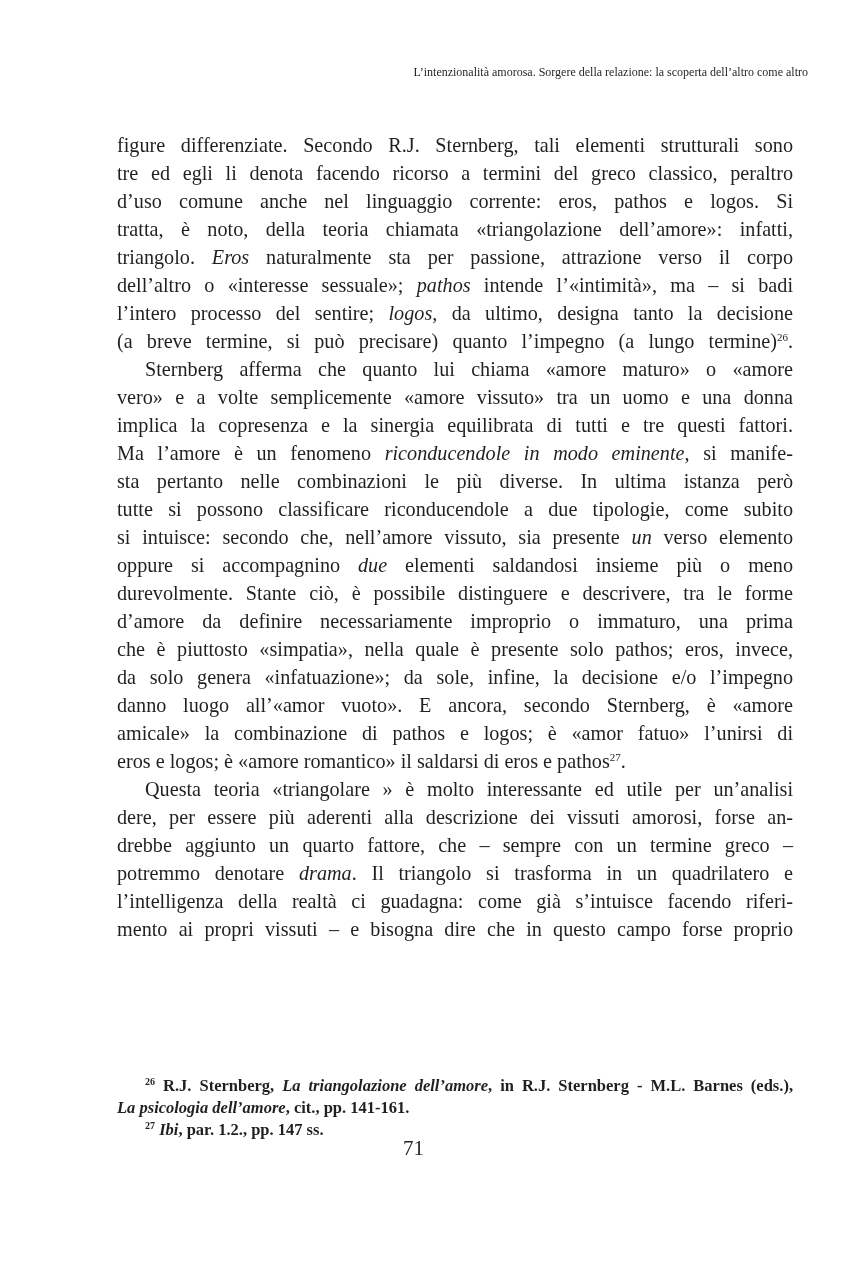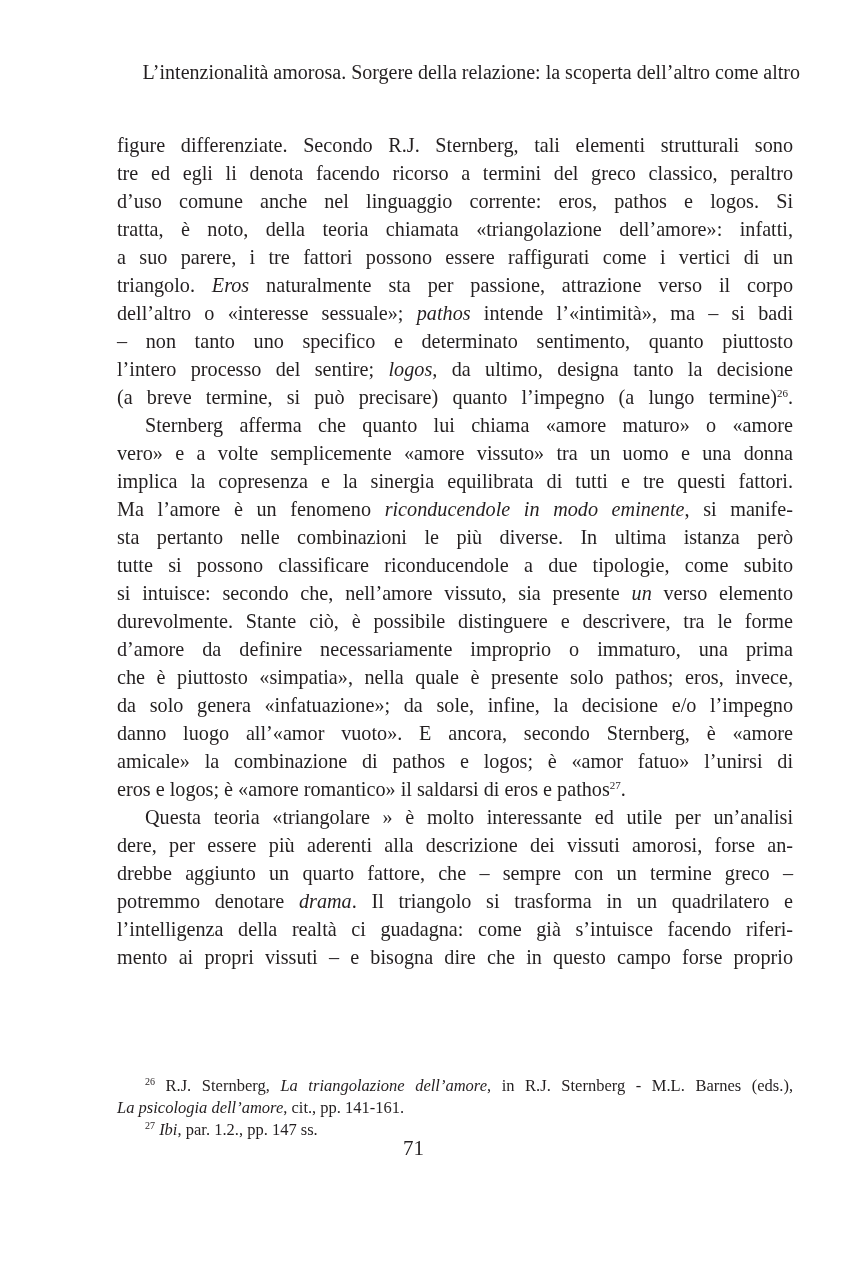--- a/index.html
+++ b/index.html
@@ -1,59 +1,58 @@
 <!DOCTYPE html>
 <html><head>
 <meta charset="utf-8">
 <style>
   html, body { margin:0; padding:0; background:#ffffff; }
   body { width:856px; height:1272px; position:relative; overflow:hidden; color:#231f20;
          font-family:"Liberation Serif", "DejaVu Serif", serif; }
-  .running-head { position:absolute; left:120px; top:60px; width:680px; font-size:20px;
+  .running-head { position:absolute; left:128px; top:60px; width:680px; font-size:12px;
                   line-height:24px; white-space:nowrap; text-align:right; }
   .body-text { position:absolute; left:117px; top:131px; width:676px; }
   .line { height:28px; line-height:28px; font-size:20.2px; white-space:nowrap;
           text-align:justify; text-align-last:justify; }
   .line.last { text-align-last:left; }
   .line.indent { padding-left:28px; }
   .sup { font-size:11px; vertical-align:7px; line-height:0; }
   i { font-style:italic; }
   .footnotes { position:absolute; left:117px; top:1075px; width:676px; }
-  .fn-line { height:22px; line-height:22px; font-size:16.5px; white-space:nowrap; }
+  .fn-line { height:22px; line-height:22px; font-size:16.5px; white-space:nowrap;font-weight:bold; }
   .fn-line.indent { padding-left:28px; }
   .fn-line.just { text-align:justify; text-align-last:justify; }
   .fn-sup { font-size:10px; vertical-align:6px; line-height:0; }
   .page-number { position:absolute; left:0; width:827px; top:1134px; text-align:center;
                  font-size:21px; line-height:28px; }
 </style>
 </head>
 <body>
 
 <div class="running-head">L’intenzionalità amorosa. Sorgere della relazione: la scoperta dell’altro come altro</div>
 
 <div class="body-text">
 
   <div class="line"><span>figure differenziate. Secondo R.J. Sternberg, tali elementi strutturali sono</span></div>
   <div class="line"><span>tre ed egli li denota facendo ricorso a termini del greco classico, peraltro</span></div>
   <div class="line"><span>d’uso comune anche nel linguaggio corrente: eros, pathos e logos. Si</span></div>
   <div class="line"><span>tratta, è noto, della teoria chiamata «triangolazione dell’amore»: infatti,</span></div>
-  <div class="line"><span>a suo parere, i tre fattori possono essere raffigurati come i vertici di un</span></div>
   <div class="line"><span>triangolo. </span><i>Eros</i><span> naturalmente sta per passione, attrazione verso il corpo</span></div>
   <div class="line"><span>dell’altro o «interesse sessuale»; </span><i>pathos</i><span> intende l’«intimità», ma – si badi</span></div>
-  <div class="line"><span>– non tanto uno specifico e determinato sentimento, quanto piuttosto</span></div>
   <div class="line"><span>l’intero processo del sentire; </span><i>logos,</i><span> da ultimo, designa tanto la decisione</span></div>
   <div class="line"><span>(a breve termine, si può precisare) quanto l’impegno (a lungo termine)</span><span class="sup">26</span><span>.</span></div>
 
   <div class="line indent"><span>Sternberg afferma che quanto lui chiama «amore maturo» o «amore</span></div>
   <div class="line"><span>vero» e a volte semplicemente «amore vissuto» tra un uomo e una donna</span></div>
   <div class="line"><span>implica la copresenza e la sinergia equilibrata di tutti e tre questi fattori.</span></div>
   <div class="line"><span>Ma l’amore è un fenomeno </span><i>riconducendole in modo eminente</i><span>, si manife-</span></div>
   <div class="line"><span>sta pertanto nelle combinazioni le più diverse. In ultima istanza però</span></div>
   <div class="line"><span>tutte si possono classificare riconducendole a due tipologie, come subito</span></div>
   <div class="line"><span>si intuisce: secondo che, nell’amore vissuto, sia presente </span><i>un</i><span> verso elemento</span></div>
+  <div class="line"><span>oppure si accompagnino </span><i>due</i><span> elementi saldandosi insieme più o meno</span></div>
   <div class="line"><span>durevolmente. Stante ciò, è possibile distinguere e descrivere, tra le forme</span></div>
   <div class="line"><span>d’amore da definire necessariamente improprio o immaturo, una prima</span></div>
   <div class="line"><span>che è piuttosto «simpatia», nella quale è presente solo pathos; eros, invece,</span></div>
   <div class="line"><span>da solo genera «infatuazione»; da sole, infine, la decisione e/o l’impegno</span></div>
   <div class="line"><span>danno luogo all’«amor vuoto». E ancora, secondo Sternberg, è «amore</span></div>
   <div class="line"><span>amicale» la combinazione di pathos e logos; è «amor fatuo» l’unirsi di</span></div>
   <div class="line last"><span>eros e logos; è «amore romantico» il saldarsi di eros e pathos</span><span class="sup">27</span><span>.</span></div>
 
   <div class="line indent"><span>Questa teoria «triangolare » è molto interessante ed utile per un’analisi</span></div>
   <div class="line"><span>dere, per essere più aderenti alla descrizione dei vissuti amorosi, forse an-</span></div>

